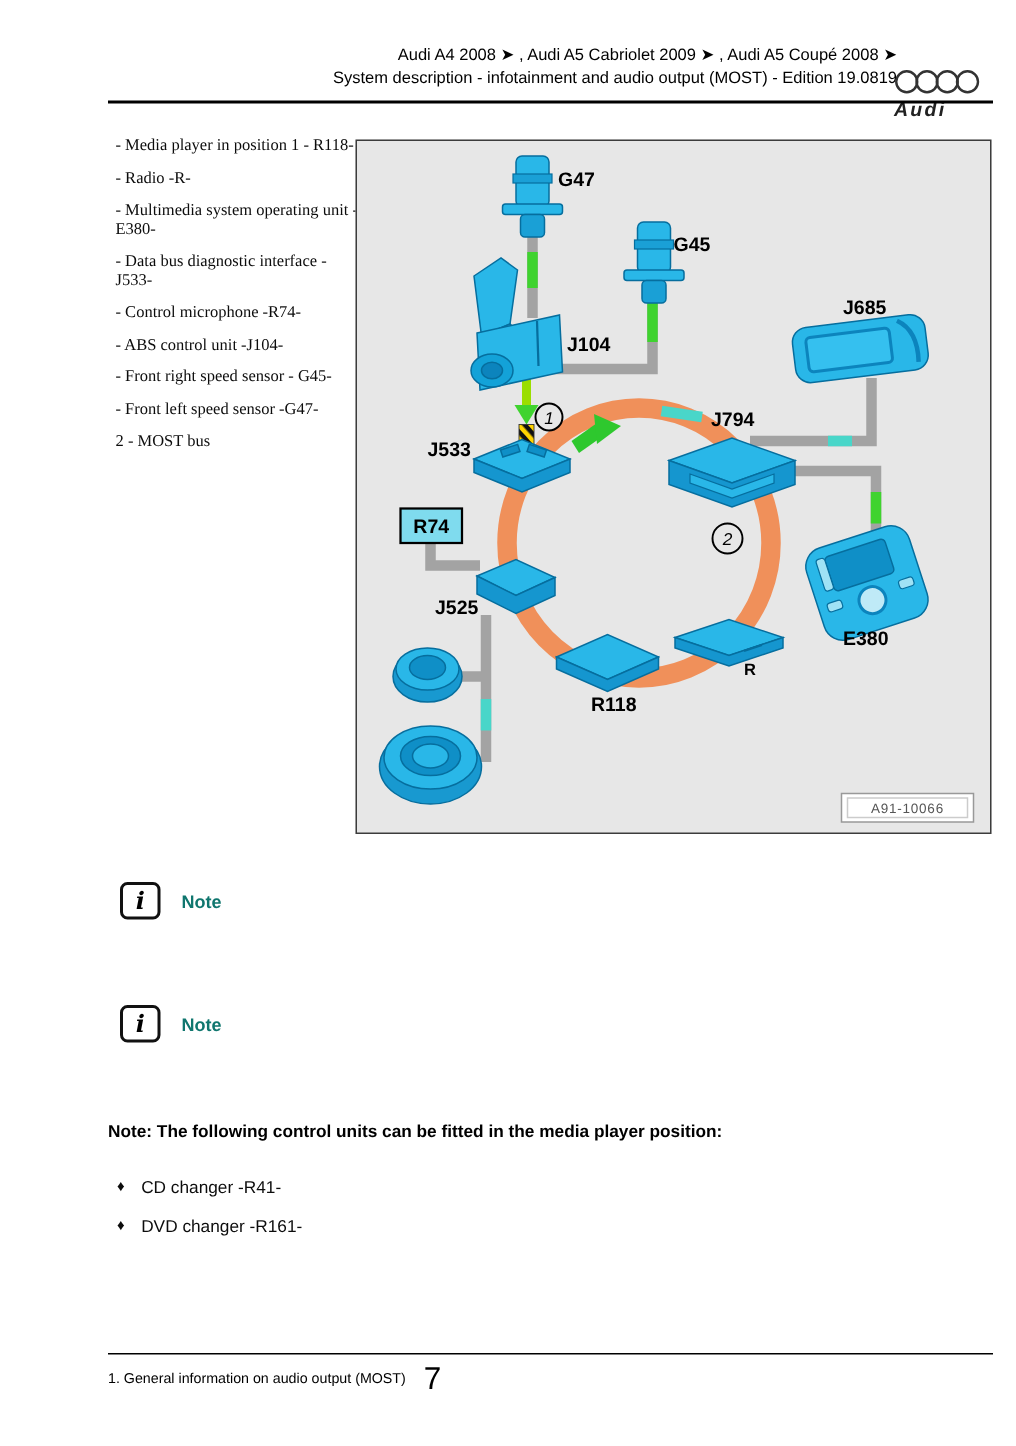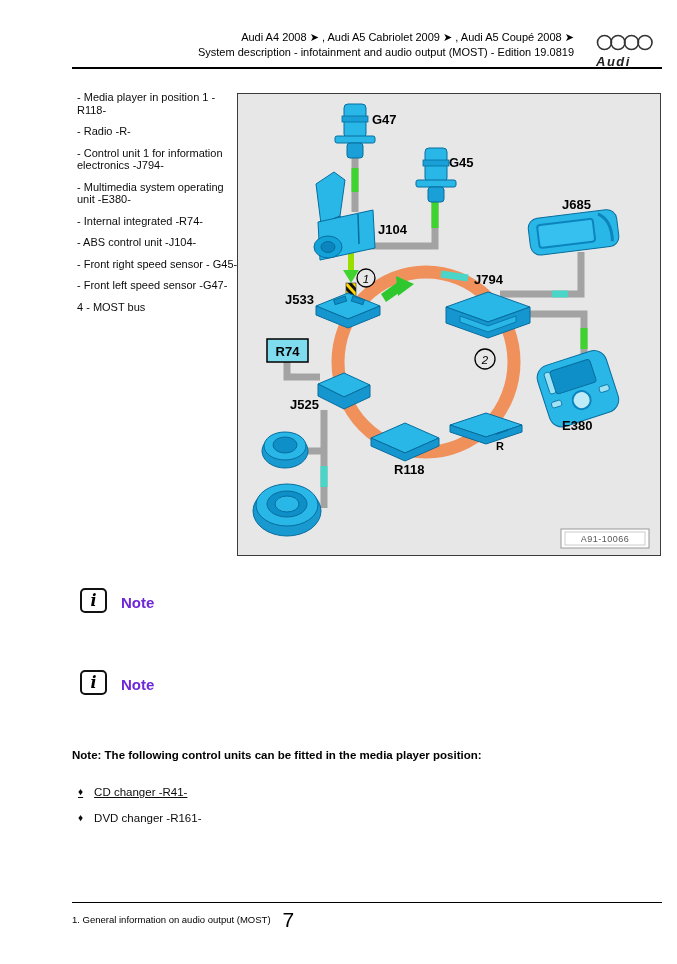--- a/index.html
+++ b/index.html
@@ -1,46 +1,46 @@
 <!DOCTYPE html>
 <html><head>
 <meta charset="utf-8">
 <style>
   html,body { margin:0; padding:0; background:#fff; }
   .page {
     position:relative; width:677px; height:964px; background:#fff;
     font-family:"Liberation Sans", sans-serif; color:#111; overflow:hidden;
   }
   
-  .header-text { position:absolute; top:30px; left:56px; width:518px;
+  .header-text { position:absolute; top:30px; left:80px; width:518px;
     text-align:right; font-size:11px; line-height:15px; color:#000; }
-  .brand { position:absolute; top:33px; left:596px; width:64px; text-align:left; }
+  .brand { position:absolute; top:45px; left:596px; width:64px; text-align:left; }
   .brand .rings { display:block; }
   .brand .wordmark { font-size:13px; font-weight:700; font-style:italic;
     letter-spacing:1.5px; color:#222; line-height:13px; }
   .header-rule { position:absolute; top:67px; left:72px; width:590px;
     border-top:2px solid #000; height:0; }
   
   .comp-list { position:absolute; top:91px; left:77px; width:163px;
     font-size:11px; line-height:12.5px; color:#0c0c0c; }
-  .comp-list .item { margin-bottom:9px; }
+  .comp-list .item { margin-bottom:9px;font-family:Liberation Serif, serif; }
   
   .diagram { position:absolute; top:93px; left:237px; width:424px; height:463px;
     background:#e7e7e7; border:1.5px solid #3c3c3c; box-sizing:border-box; }
   .diagram svg { display:block; }
   .dlabel { font-weight:700; font-size:13px; fill:#000; }
   .dlabel-small { font-weight:700; font-size:11px; fill:#000; }
   .callout-num { font-size:11.5px; fill:#000; font-style:italic; }
   .figcode { font-size:9px; fill:#555; letter-spacing:0.5px; }
   
   .note-icon { position:absolute; width:23px; height:21px; border:2px solid #111;
     border-radius:5px; background:#fff; text-align:center; }
   .note-icon::before { content:"i"; font-family:"DejaVu Serif", serif;
     font-style:italic; font-weight:700; font-size:16px; line-height:21px; color:#000; }
-  .note-label { position:absolute; font-size:15px; font-weight:700; color:#6d28d9; }
+  .note-label { position:absolute; font-size:12px; font-weight:700; color:#0f766e; }
   .note-body { position:absolute; left:77px; width:406px; font-style:italic;
     font-size:11px; line-height:11.5px; color:#0c0c0c; }
   
   .fitting-heading { position:absolute; left:72px; top:749px; width:422px;
     font-size:11.5px; font-weight:700; line-height:12.5px; color:#000; }
   .bullet-item { position:absolute; left:78px; font-size:11.5px; color:#0c0c0c; }
   .bullet-item::before { content:"\2666"; font-size:10px; margin-right:11px;
     position:relative; top:-1px; }
   
   .footer-rule { position:absolute; top:902px; left:72px; width:590px;
@@ -67,27 +67,27 @@
         <circle cx="49" cy="9.5" r="7"></circle>
       </g>
     </svg>
     <span class="wordmark">Audi</span>
   </div>
   <div class="header-rule"></div>
 
   <div class="comp-list">
     <div class="item">- Media player in position 1 - R118-</div>
     <div class="item">- Radio -R-</div>
-    <div class="item">- Control unit 1 for information electronics -J794-</div>
     <div class="item">- Multimedia system operating unit -E380-</div>
-    <div class="item">- Internal integrated -R74-</div>
+    <div class="item">- Data bus diagnostic interface -J533-</div>
+    <div class="item">- Control microphone -R74-</div>
     <div class="item">- ABS control unit -J104-</div>
     <div class="item">- Front right speed sensor - G45-</div>
     <div class="item">- Front left speed sensor -G47-</div>
-    <div class="item">4 - MOST bus</div>
+    <div class="item">2 - MOST bus</div>
   </div>
 
   <div class="diagram">
     <svg width="421" height="460" viewBox="0 0 421 460">
       <defs>
         <pattern id="hatch" width="6" height="6" patternUnits="userSpaceOnUse" patternTransform="rotate(48)">
           <rect width="6" height="6" fill="#ffd400"></rect>
           <rect width="6" height="3" fill="#111"></rect>
         </pattern>
         <g id="sensor">
@@ -231,21 +231,21 @@
     </svg>
   </div>
 
   <div class="note-icon" style="top:588px; left:80px;"></div>
   <div class="note-label" style="top:594px; left:121px;">Note</div>
 
   <div class="note-icon" style="top:670px; left:80px;"></div>
   <div class="note-label" style="top:676px; left:121px;">Note</div>
 
   <div class="fitting-heading">Note: The following control units can be fitted in the media player position:</div>
-  <div class="bullet-item" style="top:786px;text-decoration:underline;"><span>CD changer -R41-</span></div>
+  <div class="bullet-item" style="top:786px;"><span>CD changer -R41-</span></div>
   <div class="bullet-item" style="top:812px;"><span>DVD changer -R161-</span></div>
 
   <div class="footer-rule"></div>
   <div class="footer">
     <span>1. General information on audio output (MOST)</span><span class="page-num">7</span>
   </div>
 
 </div>
 
 </body></html>

